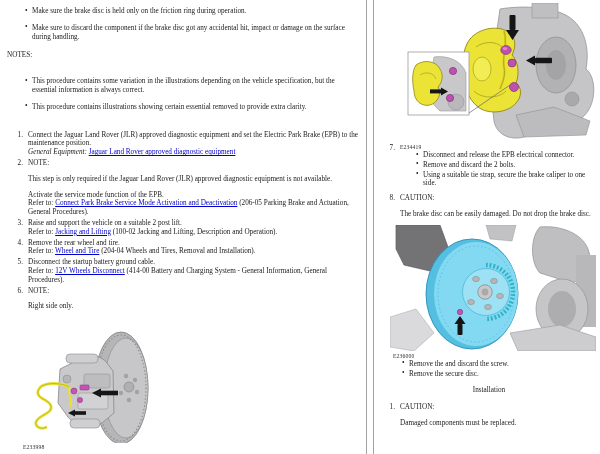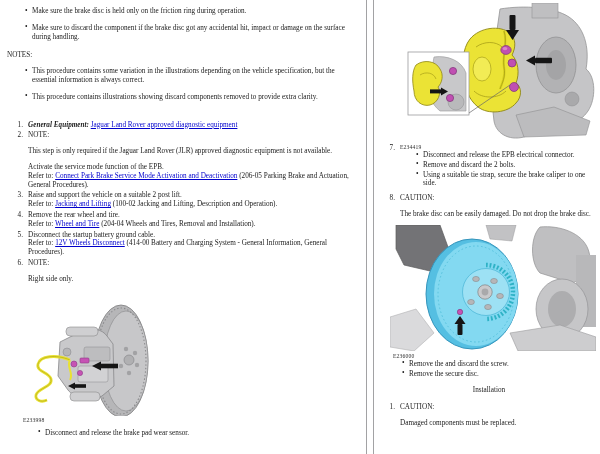--- a/index.html
+++ b/index.html
@@ -9,27 +9,27 @@
   .page{position:relative;width:600px;height:454px;background:#fff;}
   .pane{position:absolute;top:0;height:454px;box-sizing:border-box;overflow:hidden;}
   .pane.left{left:0;width:366px;padding:7px 5px 0 8px;}
   .gutter{position:absolute;top:0;left:366px;width:6px;height:454px;
           background:#fff;border-left:1px solid #a2a2a4;border-right:1px solid #a2a2a4;}
   .pane.right{left:374px;width:226px;padding:3px 2px 0 6px;}
 
   .blist{list-style:none;margin:0 0 0 17px;padding:0;}
   .blist li{position:relative;padding-left:7px;margin-bottom:8px;}
   .blist li::before{content:"\2022";position:absolute;left:0;top:-0.5px;}
-  .notes-h{margin:10px 0 7px -1px;}
+  .notes-h{margin:10px 0 17px -1px;}
   .steps{margin-top:19px;margin-left:4px;}
   .step{display:flex;margin-bottom:2px;}
   .step .num{width:11px;text-align:right;margin-right:5px;flex:none;}
   .step .body{flex:1;min-width:0;}
   .gap{margin-top:7px;}
-  .ital{font-style:italic;font-weight:bold;}
+  .ital{font-style:italic;}
   a.lnk{color:#0000cc;text-decoration:underline;cursor:pointer;}
   .figlabel{font-size:5.6px;color:#2e2e2e;letter-spacing:.2px;line-height:7px;}
   .fig{display:block;}
   .fig-left{margin:10px 0 1px 14px;}
   .figlabel.fl-left{margin-left:15px;margin-top:1px;}
   .figb{margin-top:5px;margin-left:30px;}
   .fig-r1{margin-left:24px;}
   .step7{margin-top:3px;margin-left:4px;}
   .sb{margin-left:16px;}
   .sb li{margin-bottom:1px;}
@@ -49,28 +49,29 @@
 
     <ul class="blist">
       <li>Make sure the brake disc is held only on the friction ring during operation.</li>
       <li>Make sure to discard the component if the brake disc got any accidental hit, impact or damage on the surface during handling.</li>
     </ul>
 
     <div class="notes-h">NOTES:</div>
 
     <ul class="blist">
       <li>This procedure contains some variation in the illustrations depending on the vehicle specification, but the essential information is always correct.</li>
-      <li>This procedure contains illustrations showing discard components removed to provide extra clarity.</li>
+      <li>This procedure contains illustrations showing certain essential removed to provide extra clarity.</li>
     </ul>
 
     <div class="steps">
 
       <div class="step">
         <div class="num">1.</div>
         <div class="body">
+          <div>Connect the Jaguar Land Rover (JLR) approved diagnostic equipment and set the Electric Park Brake (EPB) to the maintenance position.</div>
           <div><span class="ital">General Equipment:</span>
                <a class="lnk" href="#">Jaguar Land Rover approved diagnostic equipment</a></div>
         </div>
       </div>
 
       <div class="step">
         <div class="num">2.</div>
         <div class="body">
           <div>NOTE:</div>
           <div class="gap">This step is only required if the Jaguar Land Rover (JLR) approved diagnostic equipment is not available.</div>

